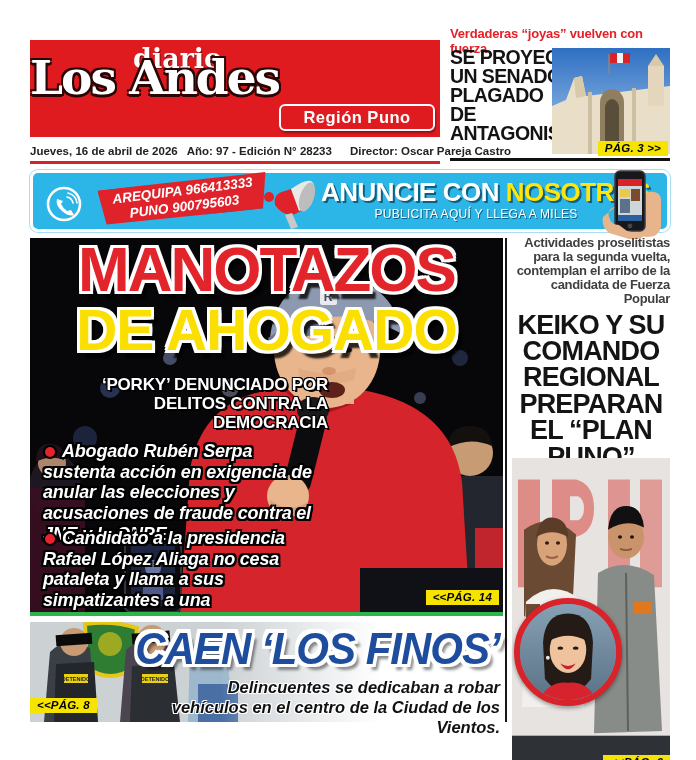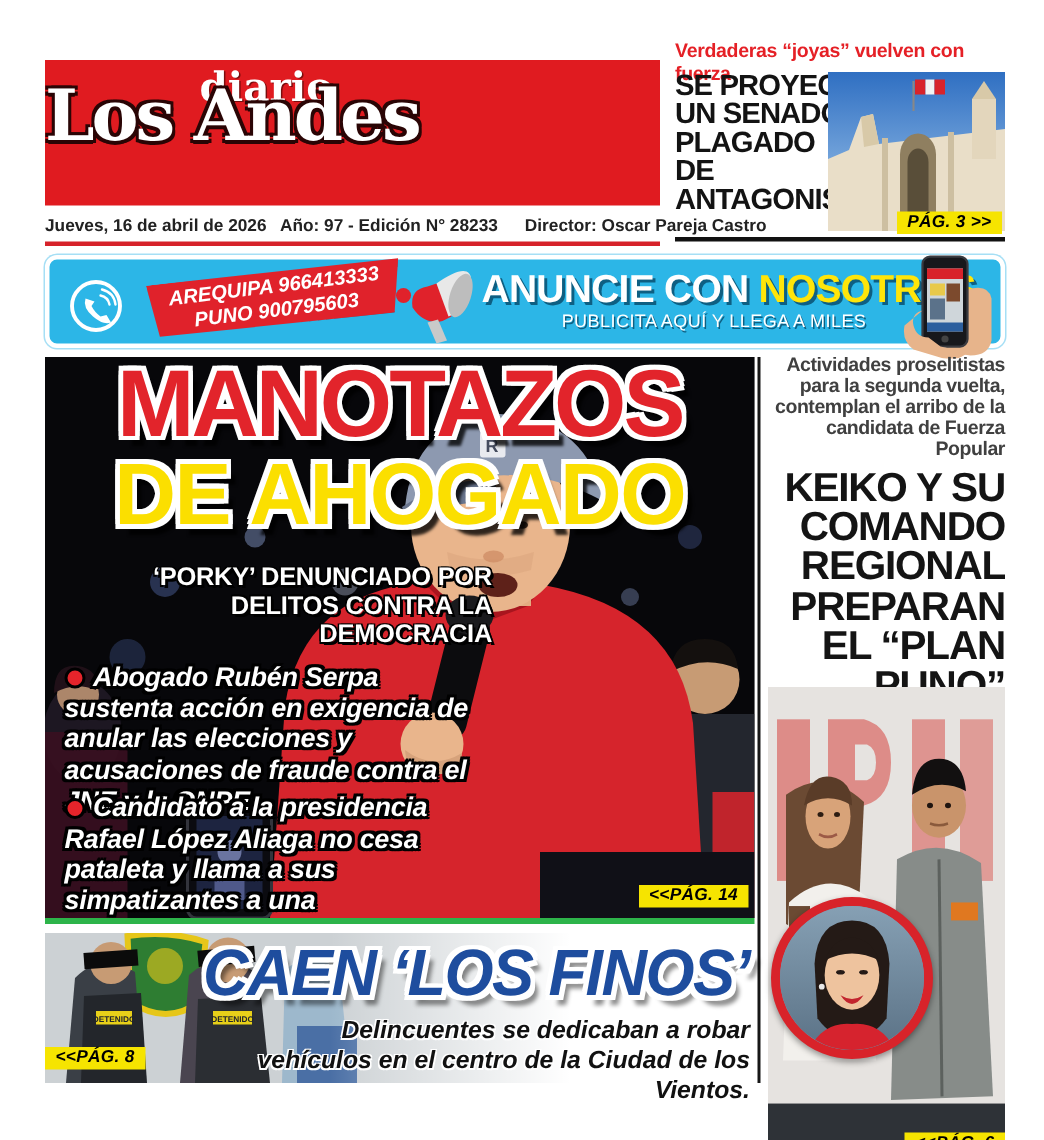--- a/index.html
+++ b/index.html
@@ -54,21 +54,21 @@
   .bullet .dot { display:inline-block; width:14px; height:14px; border-radius:50%; background:#e5242b; border:2px solid #000; margin-right:5px; vertical-align:-2px; }
   .b1 { top:203px; } .b2 { top:290px; }
   .main-badge { position:absolute; right:4px; bottom:7px; }
   .greenline { position:absolute; left:30px; top:612px; width:473px; height:4px; background:#2db44a; }
 
   .vrule { position:absolute; left:505px; top:238px; width:2px; height:484px; background:#161616; }
 
   
   .sidebar { position:absolute; left:512px; top:236px; width:158px; height:486px; }
   .sb-kicker { text-align:right; color:#404040; font-weight:800; font-size:13px; line-height:1.07; letter-spacing:-.3px; }
-  .sb-headline { margin-top:6px; text-align:right; font-weight:900; font-size:27px; line-height:.98; letter-spacing:-.8px; color:#141414; }
+  .sb-headline { margin-top:6px; text-align:center; font-weight:900; font-size:27px; line-height:.98; letter-spacing:-.8px; color:#141414; }
   .sb-photo-wrap { position:absolute; left:0; top:222px; width:158px; height:316px; }
   .sb-photo { position:absolute; left:0; top:0; width:100%; height:100%; }
   .keiko-circle { position:absolute; left:2px; top:140px; width:108px; height:108px; border-radius:50%; border:6px solid #d8232a; overflow:hidden; box-shadow:0 2px 4px rgba(0,0,0,.4); background:#7c93a8; }
   .keiko-circle svg { width:100%; height:100%; display:block; }
   .sb-badge { position:absolute; right:0; bottom:4px; }
 
   
   .bottom-story { position:absolute; left:30px; top:622px; width:473px; height:100px; }
   .bs-photo { position:absolute; left:0; top:0; width:350px; height:100px; }
   .bs-headline { position:absolute; left:102px; top:6px; width:371px; text-align:center; font-weight:900; font-style:italic; font-size:42px; letter-spacing:-1px; color:#1e4d9e; line-height:1; transform:scaleY(1.04);
@@ -78,20 +78,21 @@
   .bs-badge { position:absolute; left:0px; top:76px; }
 </style>
 </head>
 <body>
 
 <div class="page">
 
   <div class="masthead">
     <div class="diario">diario</div>
     <div class="title">Los Andes</div>
+    <div class="region-box">Región Puno</div>
   </div>
 
   <div class="dateline">
     <span class="dl-item">Jueves, 16 de abril de 2026</span>
     <span class="sep" style="margin-left:auto"></span>
     <span class="dl-item">Año: 97 - Edición N° 28233</span>
     <span class="sep"></span>
     <span class="dl-item">Director: Oscar Pareja Castro</span>
   </div>
   <div class="redline"></div>

